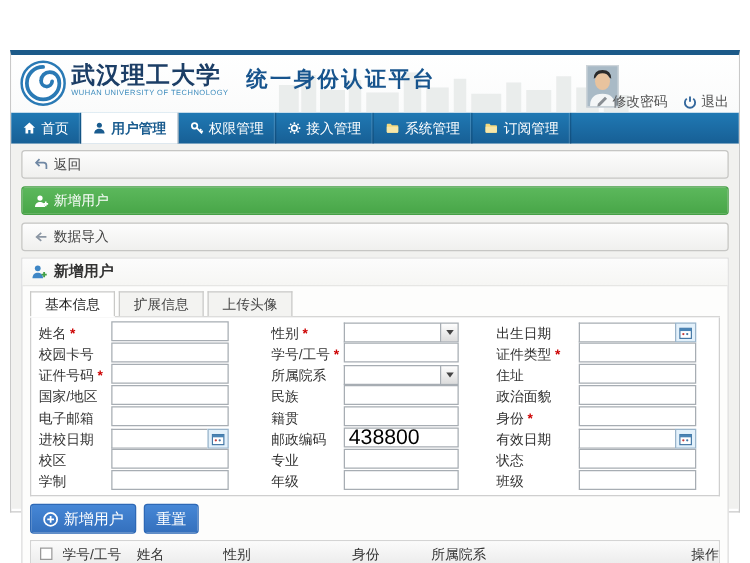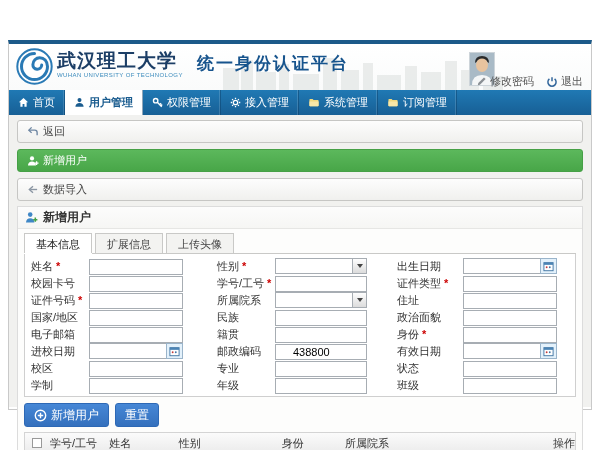--- a/index.html
+++ b/index.html
@@ -54,21 +54,21 @@
   .ftab { padding:0 11px; line-height:20px; font-size:11px; color:#444;
     background:#f3f3f1; border:1px solid #c9c9c7; border-bottom:none; margin-right:3px; cursor:pointer; }
   .ftab.active { background:#fff; color:#222; position:relative;
     box-shadow:0 1px 0 #fff; }
 
   .formbox { background:#fff; border:1px solid #cfcfcf; border-top:none; padding:3px 6px; }
   .frow { display:grid; grid-template-columns:58px 94px 34px 58px 92px 30px 66px 94px auto;
     align-items:center; height:17px; }
   .flabel { font-size:11px; color:#333; white-space:nowrap; }
   .star { color:#cc0000; font-weight:bold; margin-left:3px; }
-  .ti { width:100%; height:16px; border:1px solid #a7adb3; font-size:11px; padding:0 17px;
+  .ti { width:100%; height:16px; border:1px solid #a7adb3; font-size:17px; padding:0 3px;
     background:#fff; font-family:"Liberation Sans", sans-serif; }
   .sel { display:flex; width:100%; }
   .sel .ti { flex:1; border-right:none; }
   .dd { width:15px; height:16px; border:1px solid #a7adb3; background:linear-gradient(#fefefe,#dcdcdc);
     display:flex; align-items:center; justify-content:center; cursor:pointer; }
   .dd b { width:0; height:0; border-left:3px solid transparent; border-right:3px solid transparent;
     border-top:4px solid #444; }
   .cal { width:17px; height:16px; border:1px solid #9ab4ca; background:#e3f1fb;
     display:flex; align-items:center; justify-content:center; cursor:pointer; }
 

